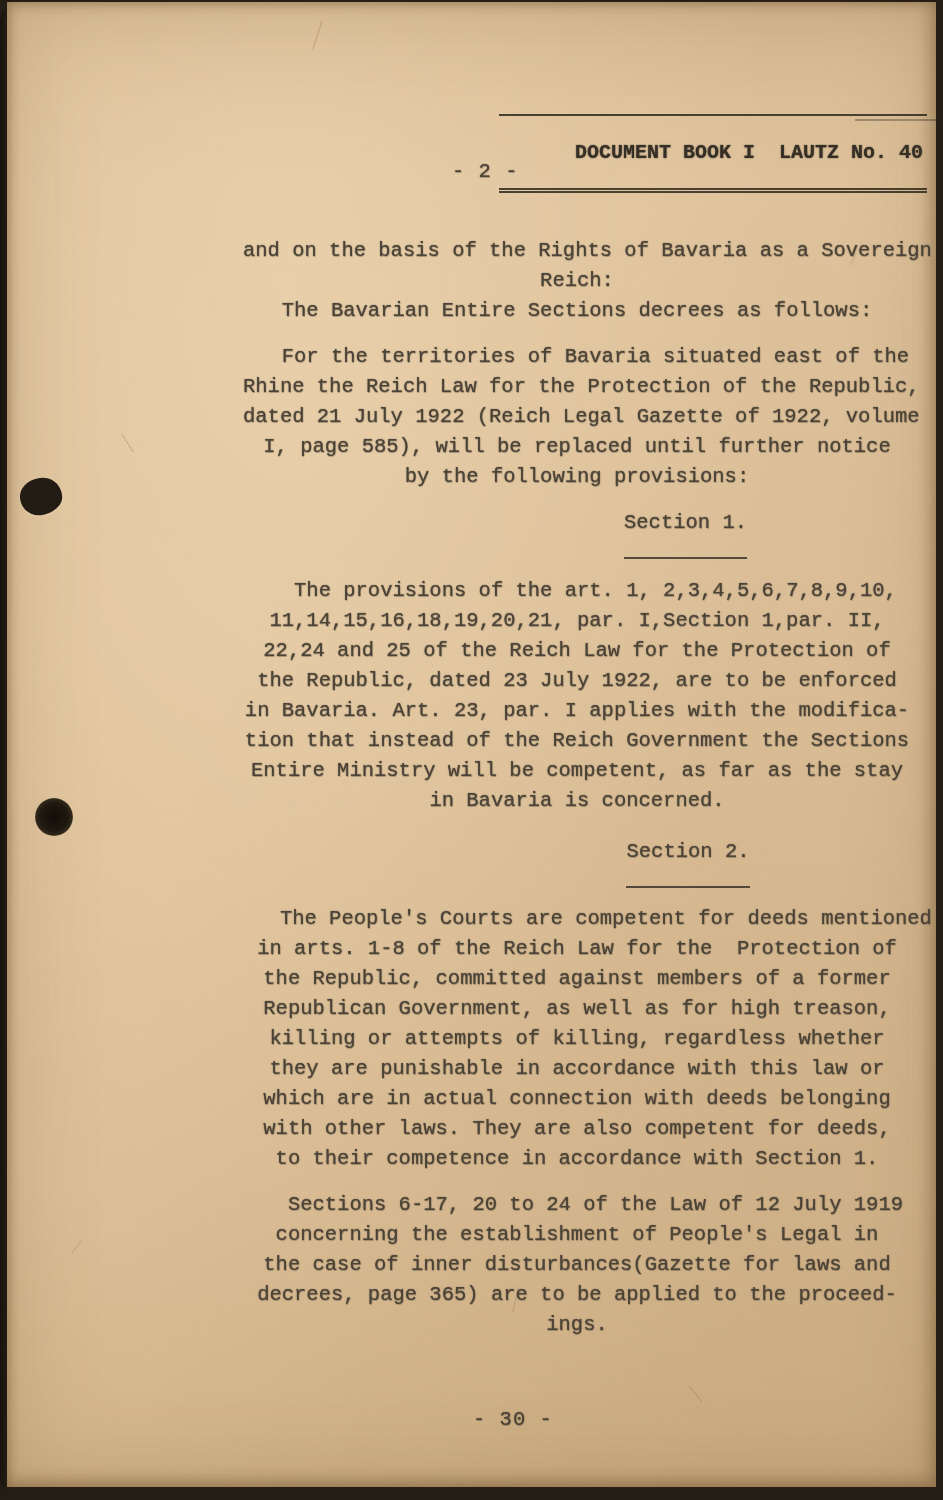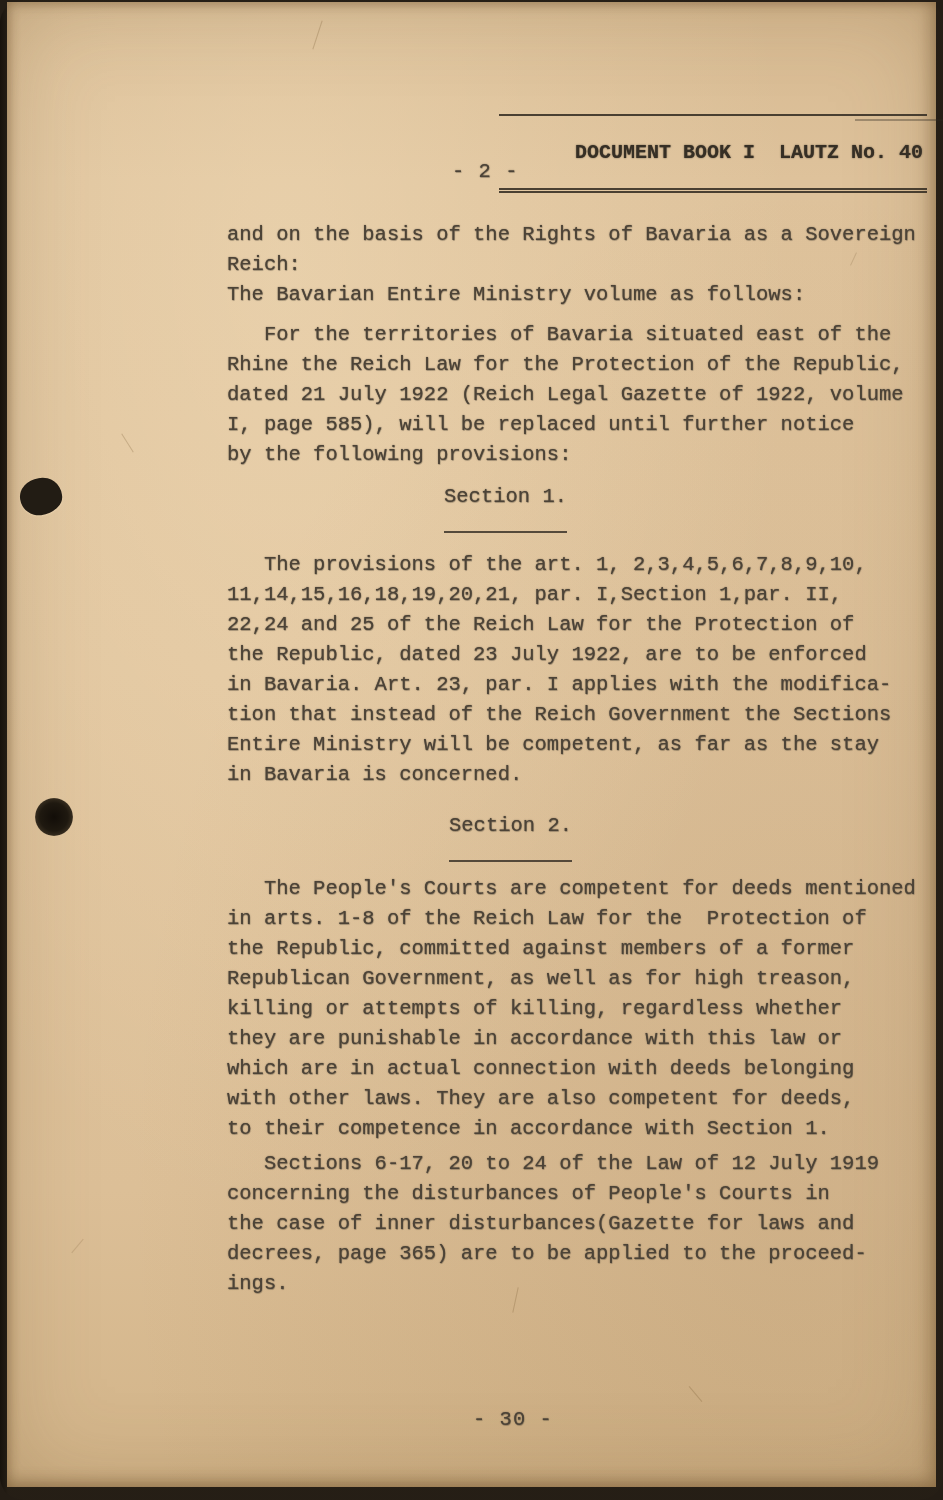--- a/index.html
+++ b/index.html
@@ -116,21 +116,21 @@
     left: 220px;
     top: 218px;
     width: 700px;
     font-size: 20.5px;
     line-height: 30px;
   }
   .text-line {
     white-space: pre;
     height: 30px;
   }
-  .block { margin: 0; }
+  .block { margin: 16px; text-align: center; }
   .block-1 { margin-top: 10px; }
   .block-2 { margin-top: 12px; }
   .block-3 { margin-top: 17px; }
   .block-4 { margin-top: 21px; }
   .block-5 { margin-top: 12px; }
   .block-6 { margin-top: 5px;  }
 
   .heading .heading-text {
     display: inline-block;
     border-bottom: 2px solid rgba(60,52,41,0.85);
@@ -160,21 +160,21 @@
       <span>DOCUMENT BOOK I  LAUTZ No. 40</span>
     </div>
     <div class="stamp-tail"></div>
 
     <div class="page-num top typewritten">- 2 -</div>
 
     <div id="doc-content" class="content typewritten">
         <div class="block block-0 paragraph">
           <div class="text-line">and on the basis of the Rights of Bavaria as a Sovereign</div>
           <div class="text-line">Reich:</div>
-          <div class="text-line">The Bavarian Entire Ministry volume as follows:</div>
+          <div class="text-line">The Bavarian Entire Sections decrees as follows:</div>
         </div>
         <div class="block block-1 paragraph">
           <div class="text-line">   For the territories of Bavaria situated east of the</div>
           <div class="text-line">Rhine the Reich Law for the Protection of the Republic,</div>
           <div class="text-line">dated 21 July 1922 (Reich Legal Gazette of 1922, volume</div>
           <div class="text-line">I, page 585), will be replaced until further notice</div>
           <div class="text-line">by the following provisions:</div>
         </div>
         <div class="block block-2 heading"><span class="heading-text">Section 1.</span></div>
         <div class="block block-3 paragraph">
@@ -194,21 +194,21 @@
           <div class="text-line">the Republic, committed against members of a former</div>
           <div class="text-line">Republican Government, as well as for high treason,</div>
           <div class="text-line">killing or attempts of killing, regardless whether</div>
           <div class="text-line">they are punishable in accordance with this law or</div>
           <div class="text-line">which are in actual connection with deeds belonging</div>
           <div class="text-line">with other laws. They are also competent for deeds,</div>
           <div class="text-line">to their competence in accordance with Section 1.</div>
         </div>
         <div class="block block-6 paragraph">
           <div class="text-line">   Sections 6-17, 20 to 24 of the Law of 12 July 1919</div>
-          <div class="text-line">concerning the disturbances of People's Courts in</div>
+          <div class="text-line">concerning the establishment of People's Legal in</div>
           <div class="text-line">the case of inner disturbances(Gazette for laws and</div>
           <div class="text-line">decrees, page 365) are to be applied to the proceed-</div>
           <div class="text-line">ings.</div>
         </div>
       </div>
 
     <div class="page-num bottom typewritten">- 30 -</div>
 
   </div>
 </div>

